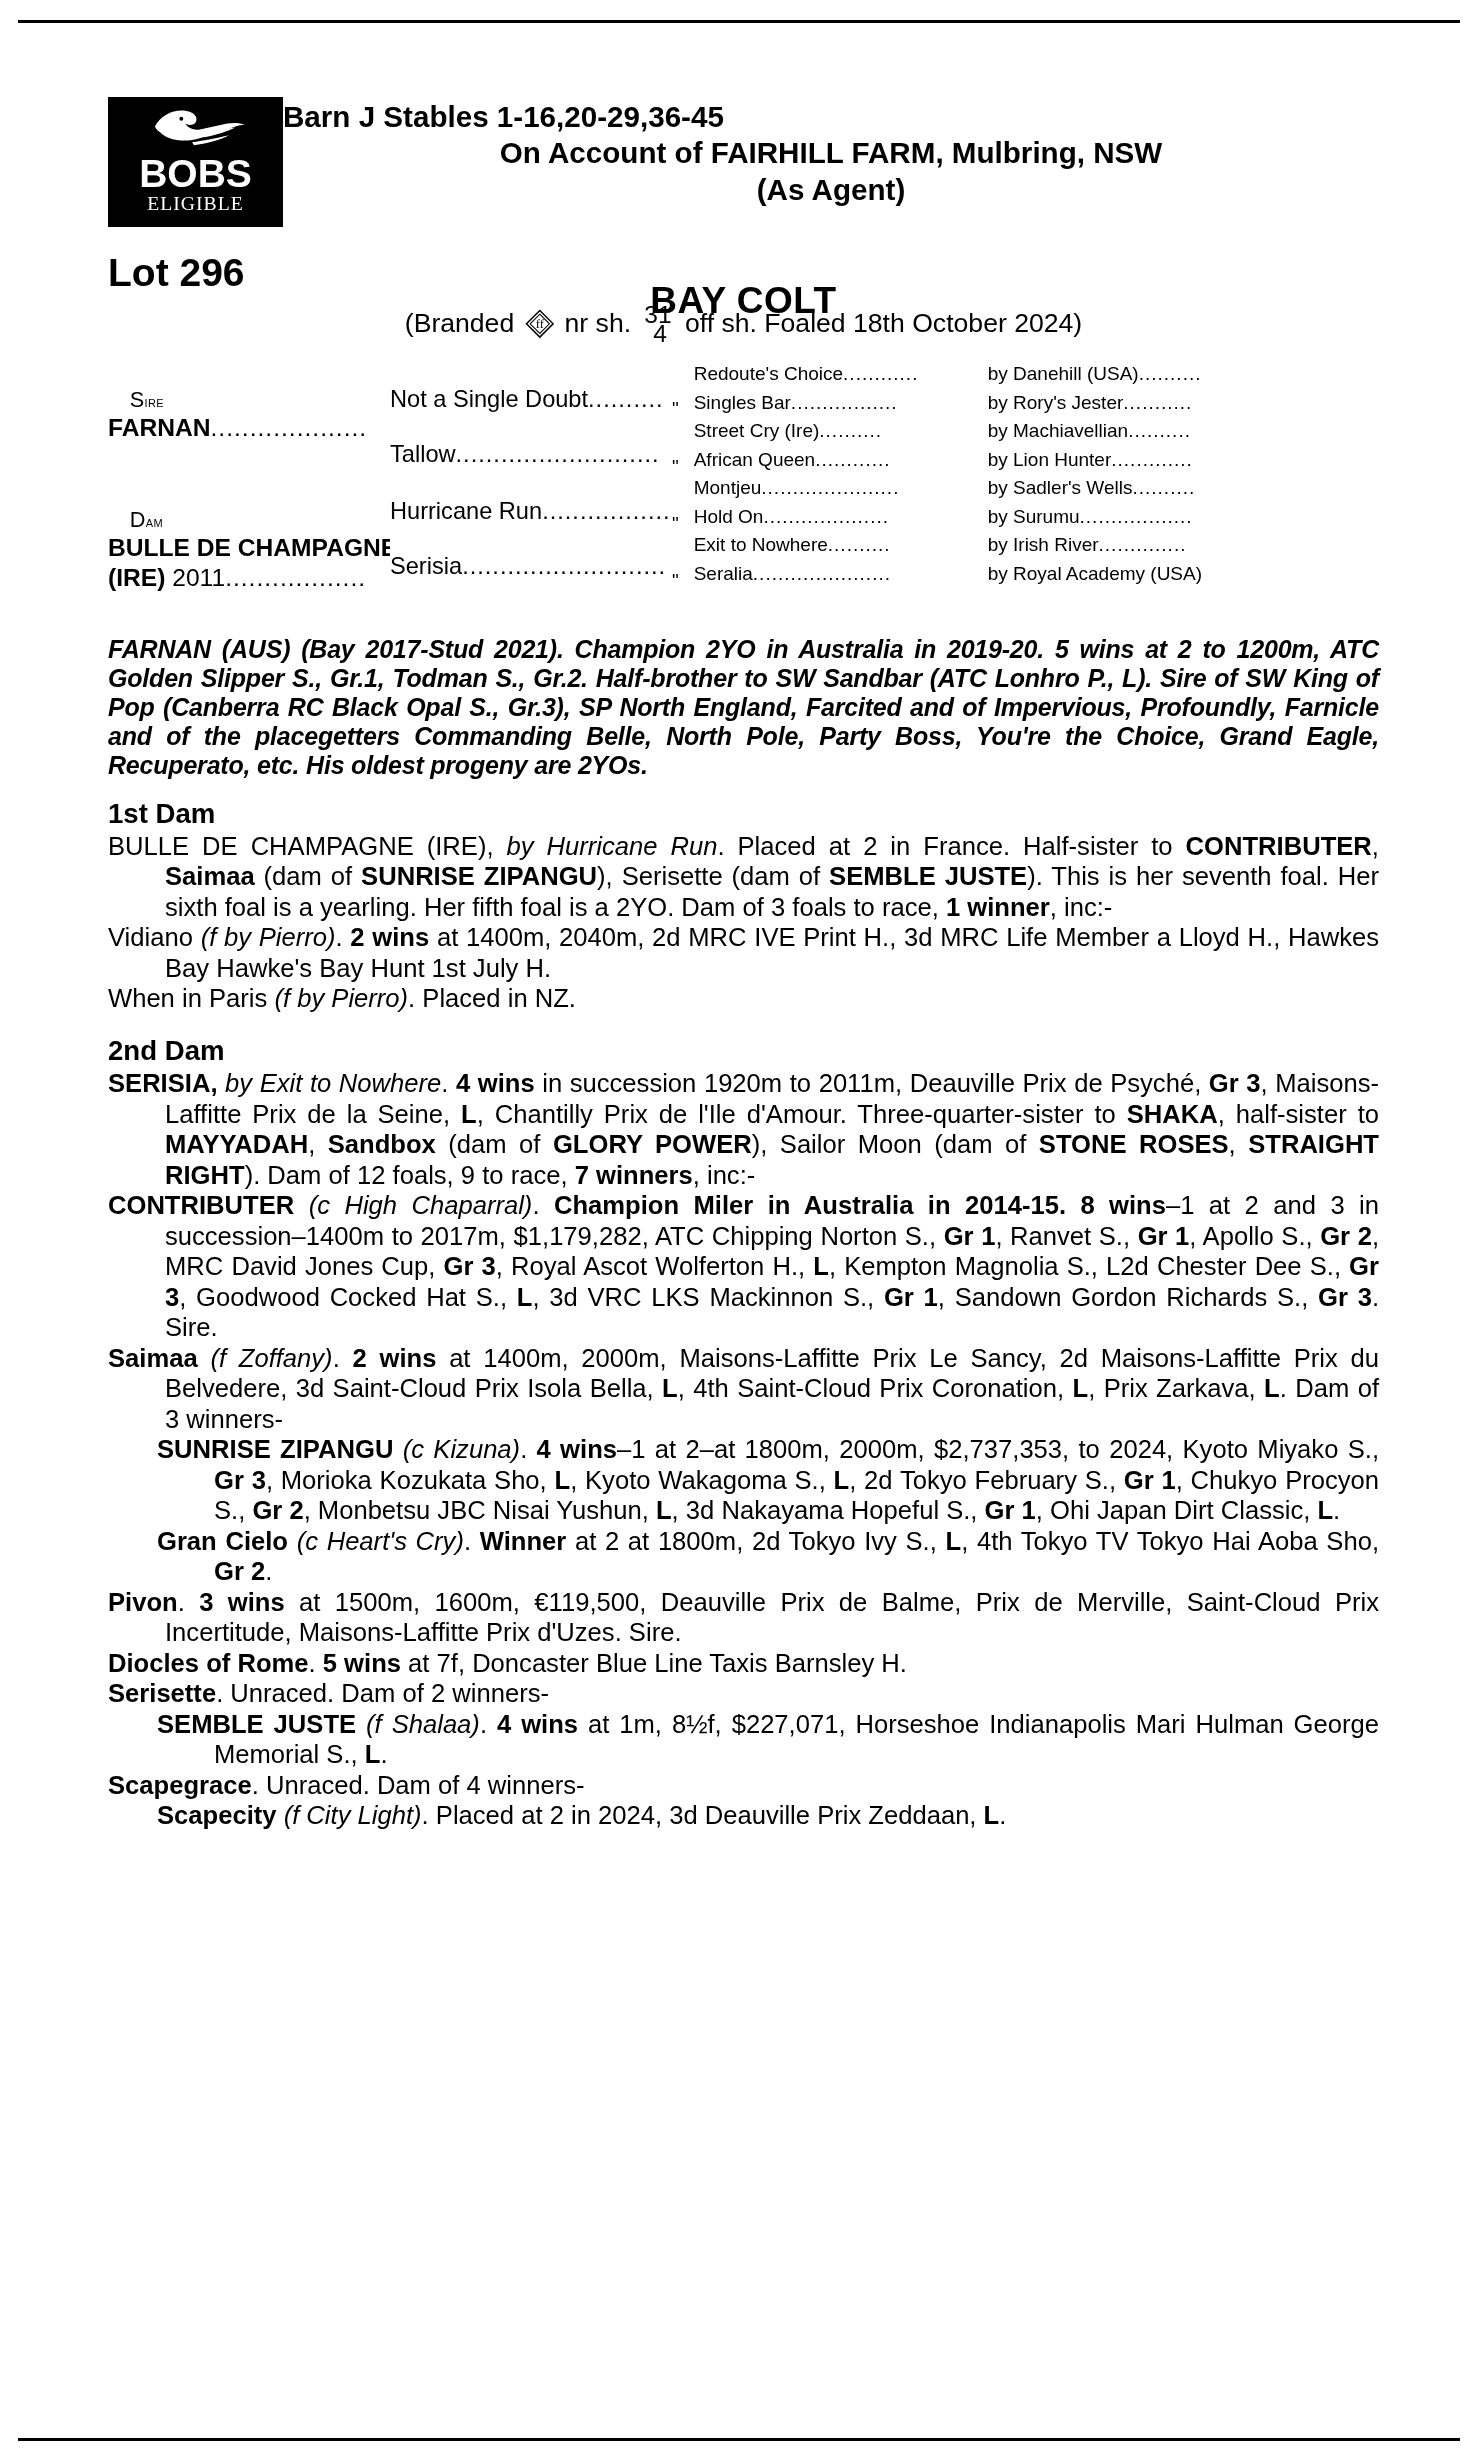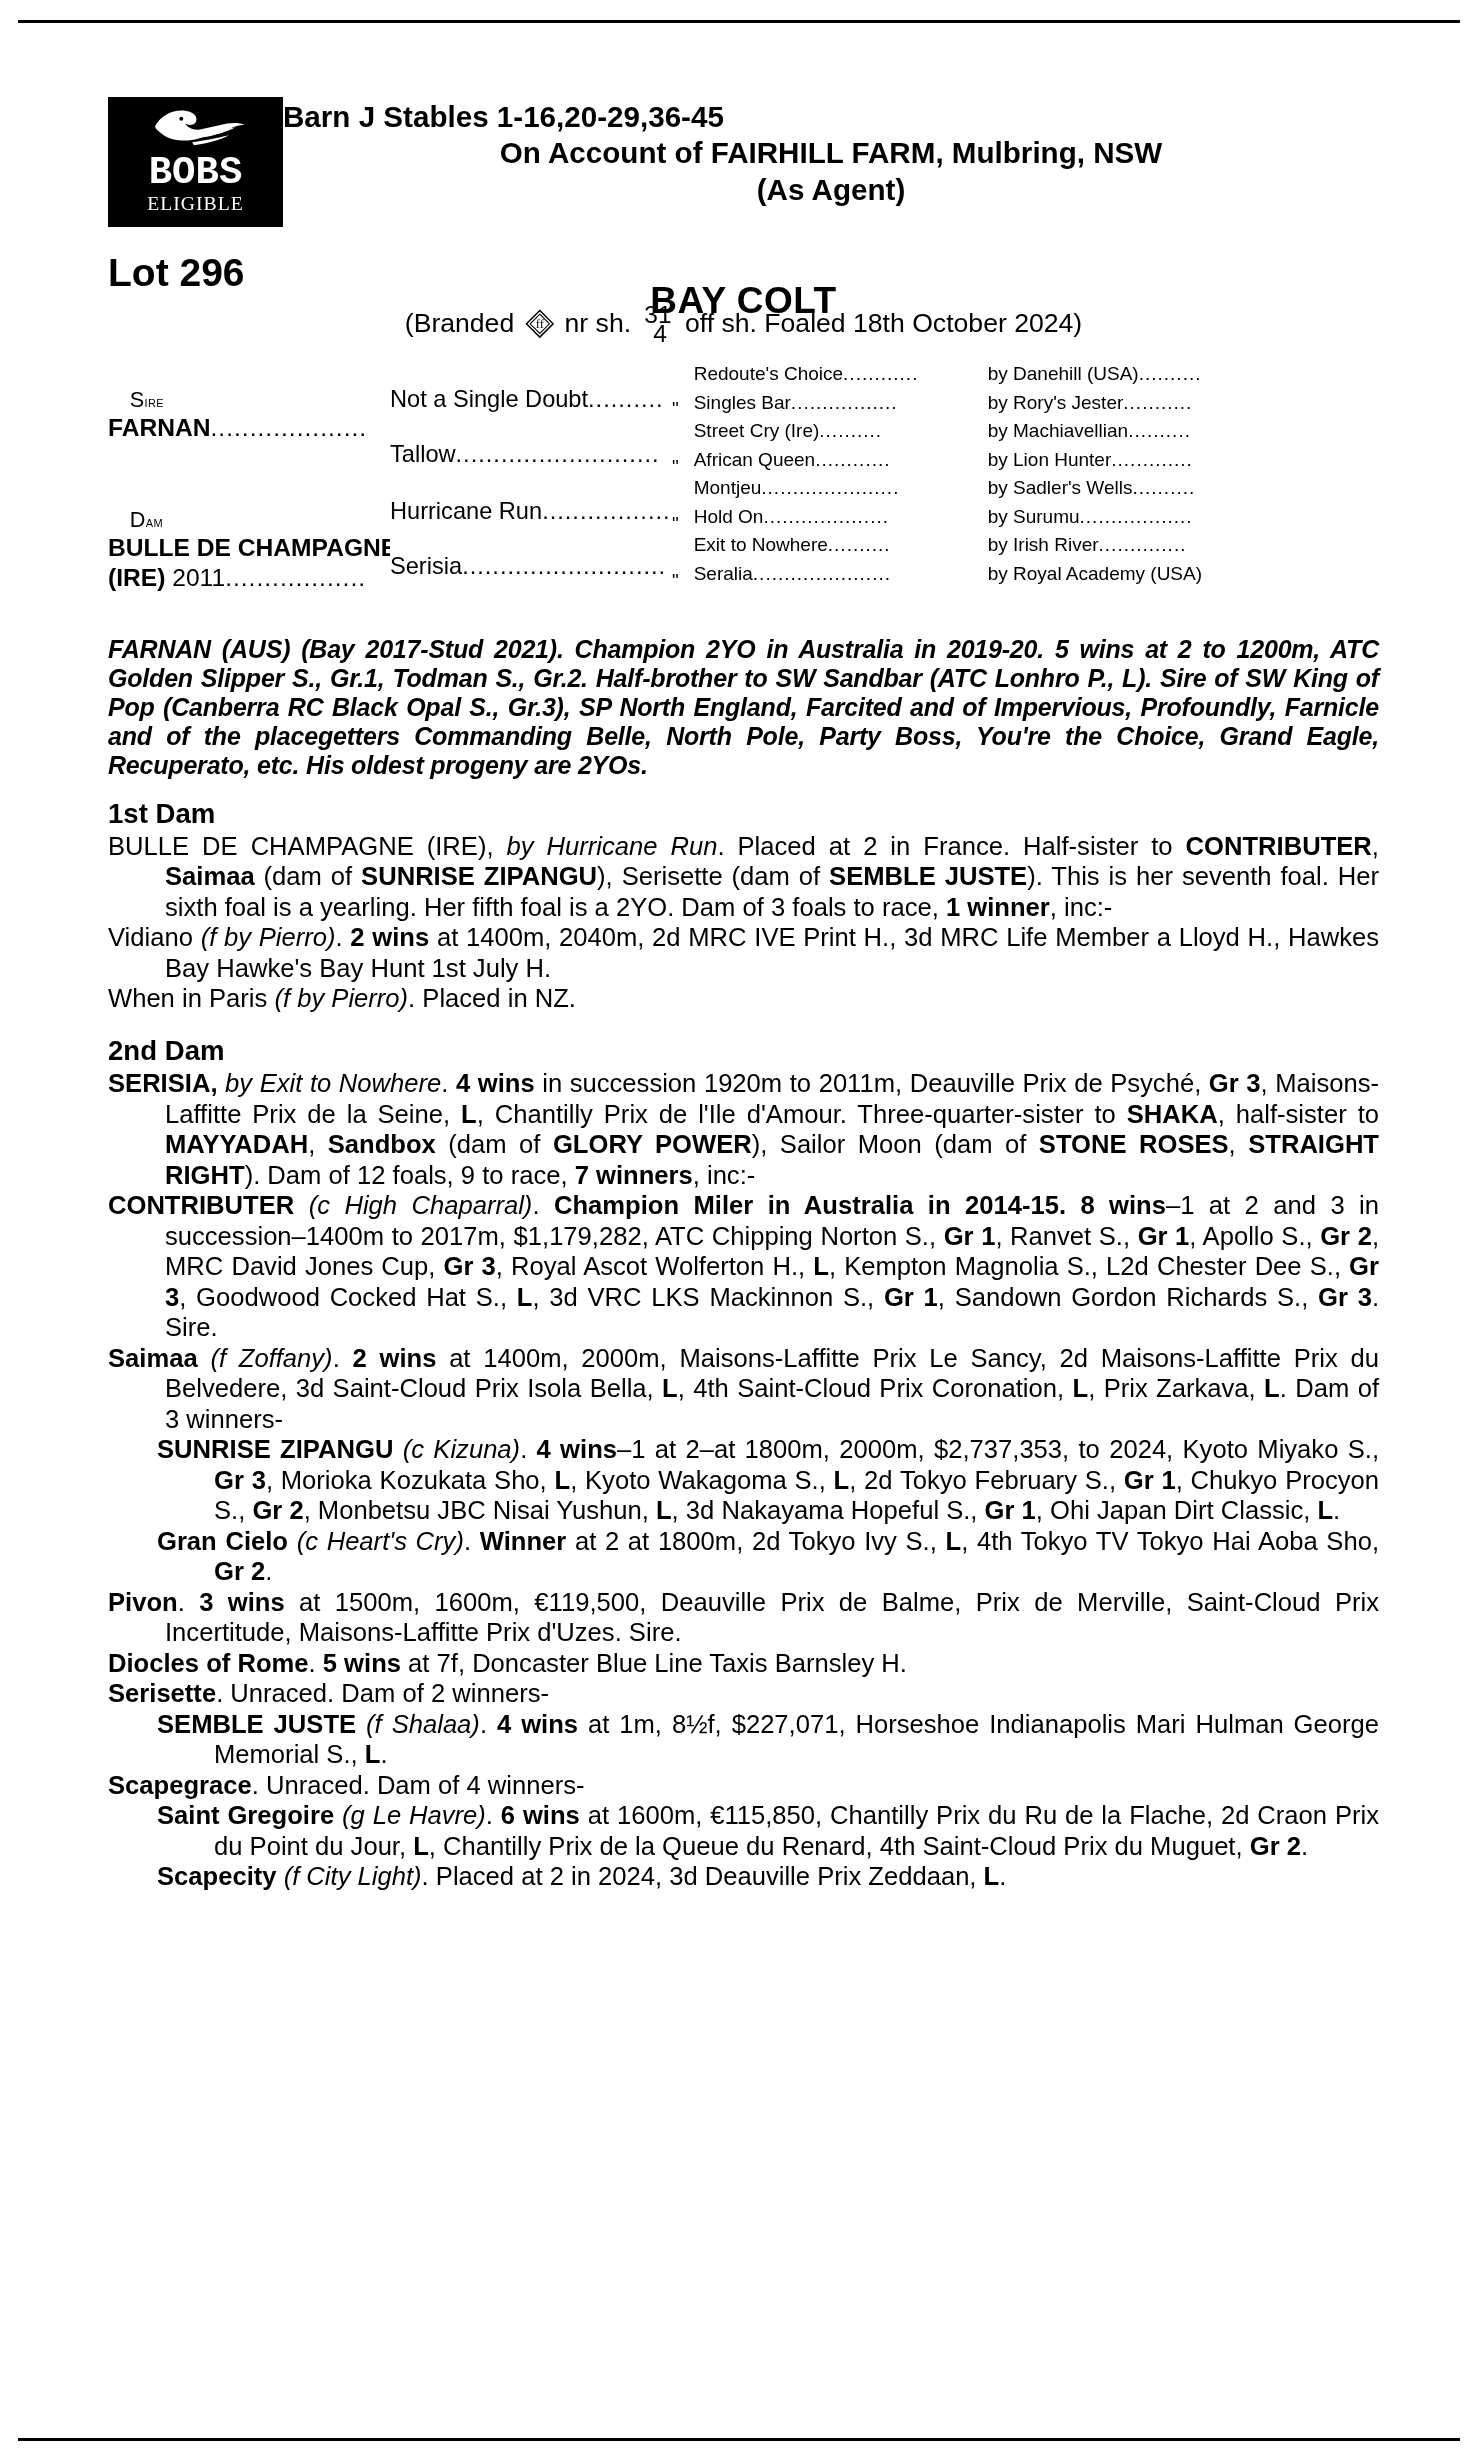--- a/index.html
+++ b/index.html
@@ -61,21 +61,21 @@
     box-sizing: border-box;
     padding-top: 5.9px;
   }
   .bobs-horse {
     width: 118px;
     height: 47px;
     margin: 2px auto 0 auto;
     display: block;
   }
   .bobs-word {
-    font-family: Liberation Mono, monospace;
+    font-family: Liberation Sans, sans-serif;
     font-size: 39px;
     font-weight: 700;
     letter-spacing: 0px;
     line-height: 39px;
     margin-top: 2px;
   }
   .bobs-sub {
     font-family: "Liberation Serif", serif;
     font-size: 19.7px;
     letter-spacing: 1px;
@@ -342,19 +342,18 @@
     <div id="entries-container">
         <p class="e lvl1"><b>CONTRIBUTER</b><i> (c High Chaparral)</i>. <b>Champion Miler in Australia in 2014-15.</b> <b>8 wins</b>–1 at 2 and 3 in succession–1400m to 2017m, $1,179,282, ATC Chipping Norton S., <b>Gr 1</b>, Ranvet S., <b>Gr 1</b>, Apollo S., <b>Gr 2</b>, MRC David Jones Cup, <b>Gr 3</b>, Royal Ascot Wolferton H., <b>L</b>, Kempton Magnolia S., L2d Chester Dee S., <b>Gr 3</b>, Goodwood Cocked Hat S., <b>L</b>, 3d VRC LKS Mackinnon S., <b>Gr 1</b>, Sandown Gordon Richards S., <b>Gr 3</b>. Sire.</p>
         <p class="e lvl1"><b>Saimaa</b><i> (f Zoffany)</i>. <b>2 wins</b> at 1400m, 2000m, Maisons-Laffitte Prix Le Sancy, 2d Maisons-Laffitte Prix du Belvedere, 3d Saint-Cloud Prix Isola Bella, <b>L</b>, 4th Saint-Cloud Prix Coronation, <b>L</b>, Prix Zarkava, <b>L</b>. Dam of 3 winners-</p>
         <p class="e lvl2"><b>SUNRISE ZIPANGU</b><i> (c Kizuna)</i>. <b>4 wins</b>–1 at 2–at 1800m, 2000m, $2,737,353, to 2024, Kyoto Miyako S., <b>Gr 3</b>, Morioka Kozukata Sho, <b>L</b>, Kyoto Wakagoma S., <b>L</b>, 2d Tokyo February S., <b>Gr 1</b>, Chukyo Procyon S., <b>Gr 2</b>, Monbetsu JBC Nisai Yushun, <b>L</b>, 3d Nakayama Hopeful S., <b>Gr 1</b>, Ohi Japan Dirt Classic, <b>L</b>.</p>
         <p class="e lvl2"><b>Gran Cielo</b><i> (c Heart's Cry)</i>. <b>Winner</b> at 2 at 1800m, 2d Tokyo Ivy S., <b>L</b>, 4th Tokyo TV Tokyo Hai Aoba Sho, <b>Gr 2</b>.</p>
         <p class="e lvl1"><b>Pivon</b>. <b>3 wins</b> at 1500m, 1600m, €119,500, Deauville Prix de Balme, Prix de Merville, Saint-Cloud Prix Incertitude, Maisons-Laffitte Prix d'Uzes. Sire.</p>
         <p class="e lvl1"><b>Diocles of Rome</b>. <b>5 wins</b> at 7f, Doncaster Blue Line Taxis Barnsley H.</p>
         <p class="e lvl1"><b>Serisette</b>. Unraced. Dam of 2 winners-</p>
         <p class="e lvl2"><b>SEMBLE JUSTE</b><i> (f Shalaa)</i>. <b>4 wins</b> at 1m, 8½f, $227,071, Horseshoe Indianapolis Mari Hulman George Memorial S., <b>L</b>.</p>
         <p class="e lvl1"><b>Scapegrace</b>. Unraced. Dam of 4 winners-</p>
-        <p class="e lvl2"><b>Saint Gregoire</b><i> (g Le Havre)</i>. <b>6 wins</b> at 1600m, €115,850, Chantilly Prix du Ru de la Flache, 2d Craon Prix du Point du Jour, <b>L</b>, Chantilly Prix de la Queue du Renard, 4th Saint-Cloud Prix du Muguet, <b>Gr 2</b>.</p>
         <p class="e lvl2"><b>Scapecity</b><i> (f City Light)</i>. Placed at 2 in 2024, 3d Deauville Prix Zeddaan, <b>L</b>.</p>
       </div>
 
   </div>
 </div>
 
 
 </body></html>

